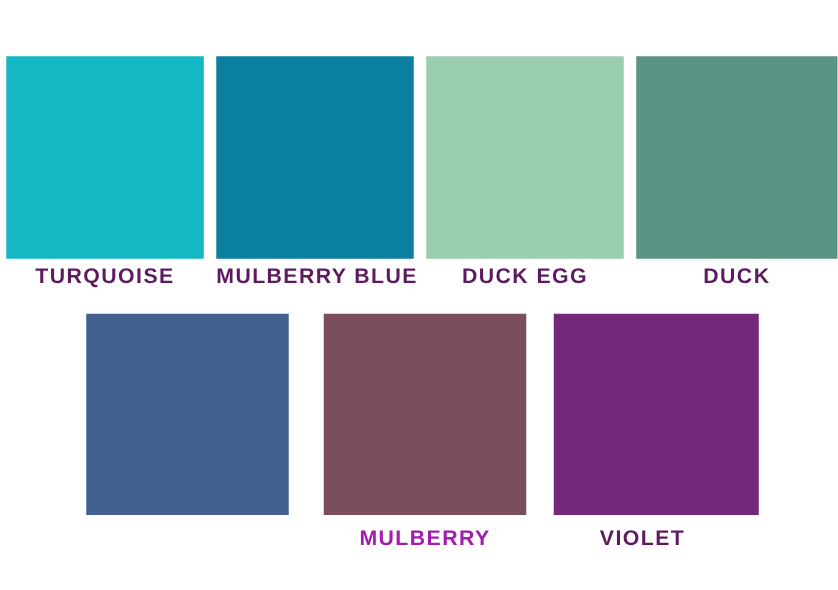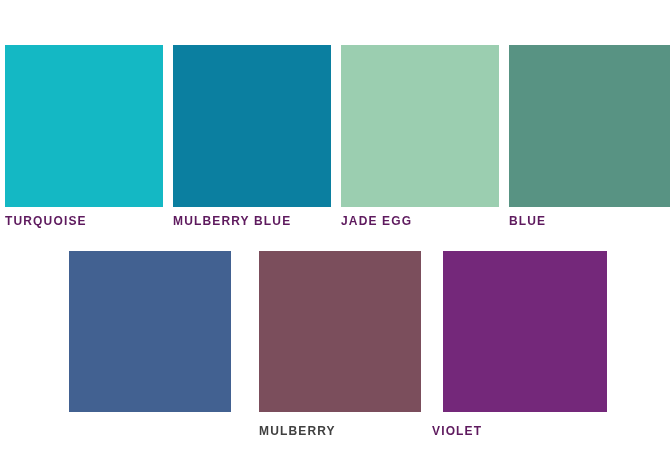--- a/index.html
+++ b/index.html
@@ -38,24 +38,25 @@
     background-image:
       linear-gradient(160deg,
         rgba(255,255,255,0.045) 0%,
         rgba(255,255,255,0.012) 32%,
         rgba(0,0,0,0.000) 58%,
         rgba(0,0,0,0.028) 100%);
   }
 
   .swatch-label {
     position: absolute;
+    text-align: center;
     color: #5e1a5e;
     font-family: "Liberation Sans", sans-serif;
     font-weight: bold;
-    font-size: 12px;
+    font-size: 17px;
     letter-spacing: 1.15px;
     line-height: 16px;
     white-space: nowrap;
     -webkit-font-smoothing: antialiased;
   }
 
   
   .r1 { top: 45px; height: 162px; }
   .r1-label { top: 213px; height: 18px; }
 
@@ -92,34 +93,34 @@
   <div class="swatch-label r1-label label-turquoise" style="color: rgb(94, 26, 94);">TURQUOISE</div>
 
   <div class="swatch-cell r1 cell-electric-blue">
     <div class="swatch-chip" style="background: rgb(11, 127, 160);"></div>
   </div>
   <div class="swatch-label r1-label label-electric-blue" style="color: rgb(94, 26, 94);">MULBERRY BLUE</div>
 
   <div class="swatch-cell r1 cell-duck-egg">
     <div class="swatch-chip" style="background: rgb(155, 206, 176);"></div>
   </div>
-  <div class="swatch-label r1-label label-duck-egg" style="color: rgb(94, 26, 94);">JADE EGG</div>
+  <div class="swatch-label r1-label label-duck-egg" style="color: rgb(94, 26, 94);">DUCK EGG</div>
 
   <div class="swatch-cell r1 cell-jade">
     <div class="swatch-chip" style="background: rgb(88, 147, 131);"></div>
   </div>
-  <div class="swatch-label r1-label label-jade" style="color: rgb(94, 26, 94);">BLUE</div>
+  <div class="swatch-label r1-label label-jade" style="color: rgb(94, 26, 94);">DUCK</div>
 
   <div class="swatch-cell r2 cell-cobalt">
     <div class="swatch-chip" style="background: rgb(66, 97, 145);"></div>
   </div>
 
   <div class="swatch-cell r2 cell-mulberry">
     <div class="swatch-chip" style="background: rgb(123, 78, 92);"></div>
   </div>
-  <div class="swatch-label r2-label label-mulberry" style="color: #404040;">MULBERRY</div>
+  <div class="swatch-label r2-label label-mulberry" style="color: #a21caf;">MULBERRY</div>
 
   <div class="swatch-cell r2 cell-violet">
     <div class="swatch-chip" style="background: rgb(116, 40, 122);"></div>
   </div>
   <div class="swatch-label r2-label label-violet" style="color: rgb(94, 26, 94);">VIOLET</div>
 
 </div>
 
 </body></html>

